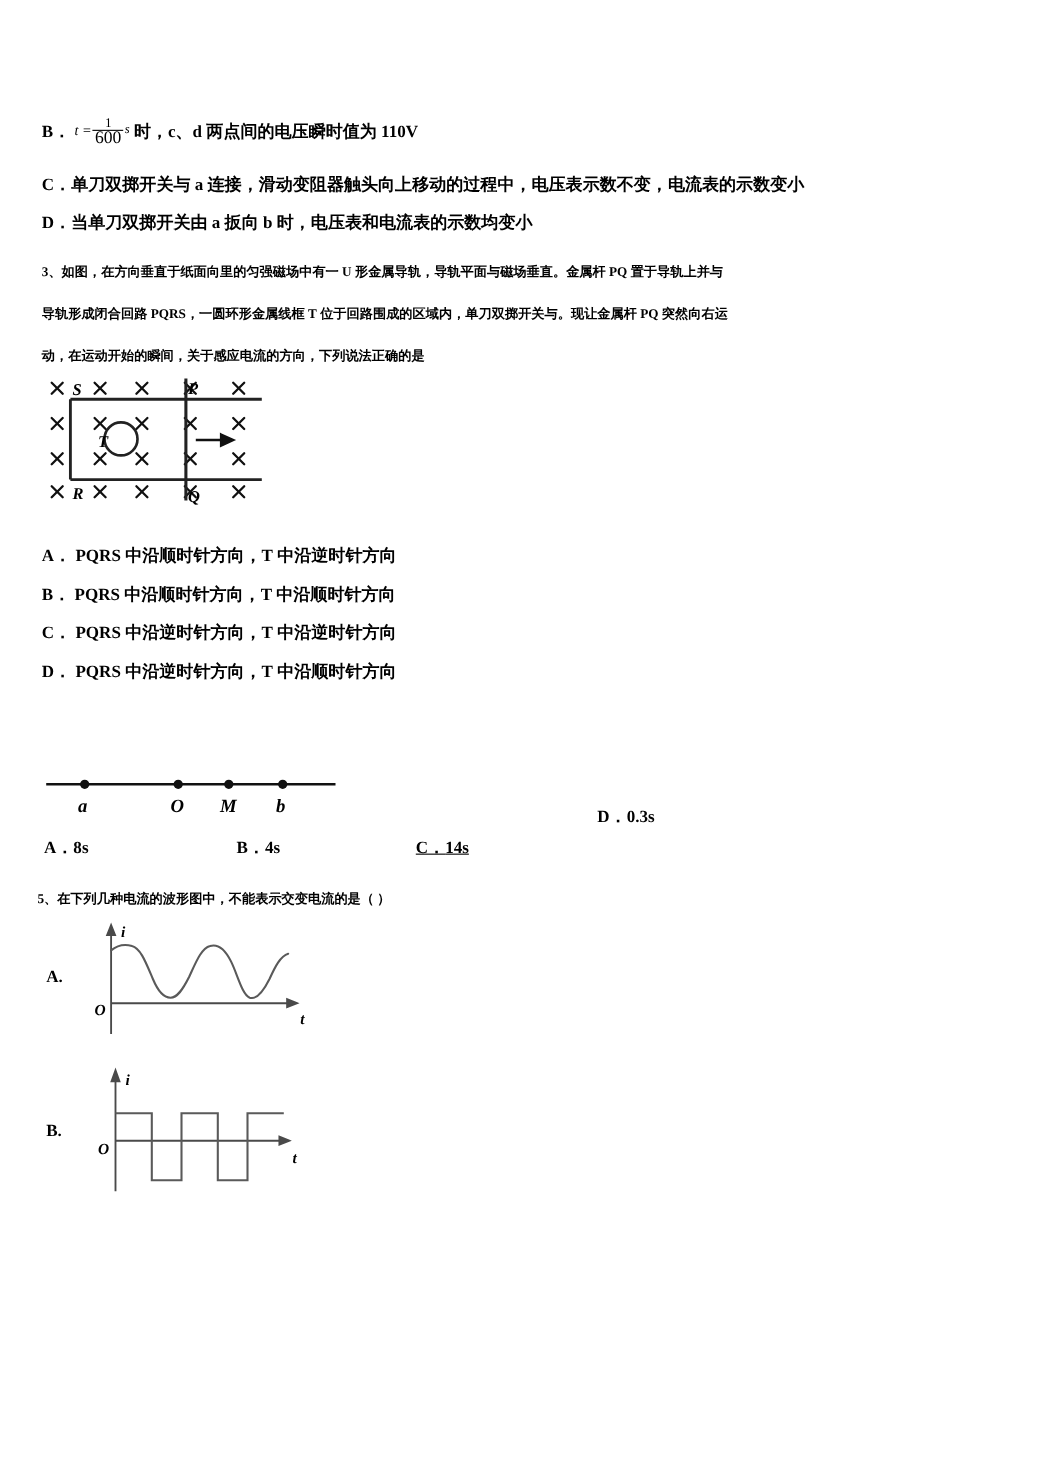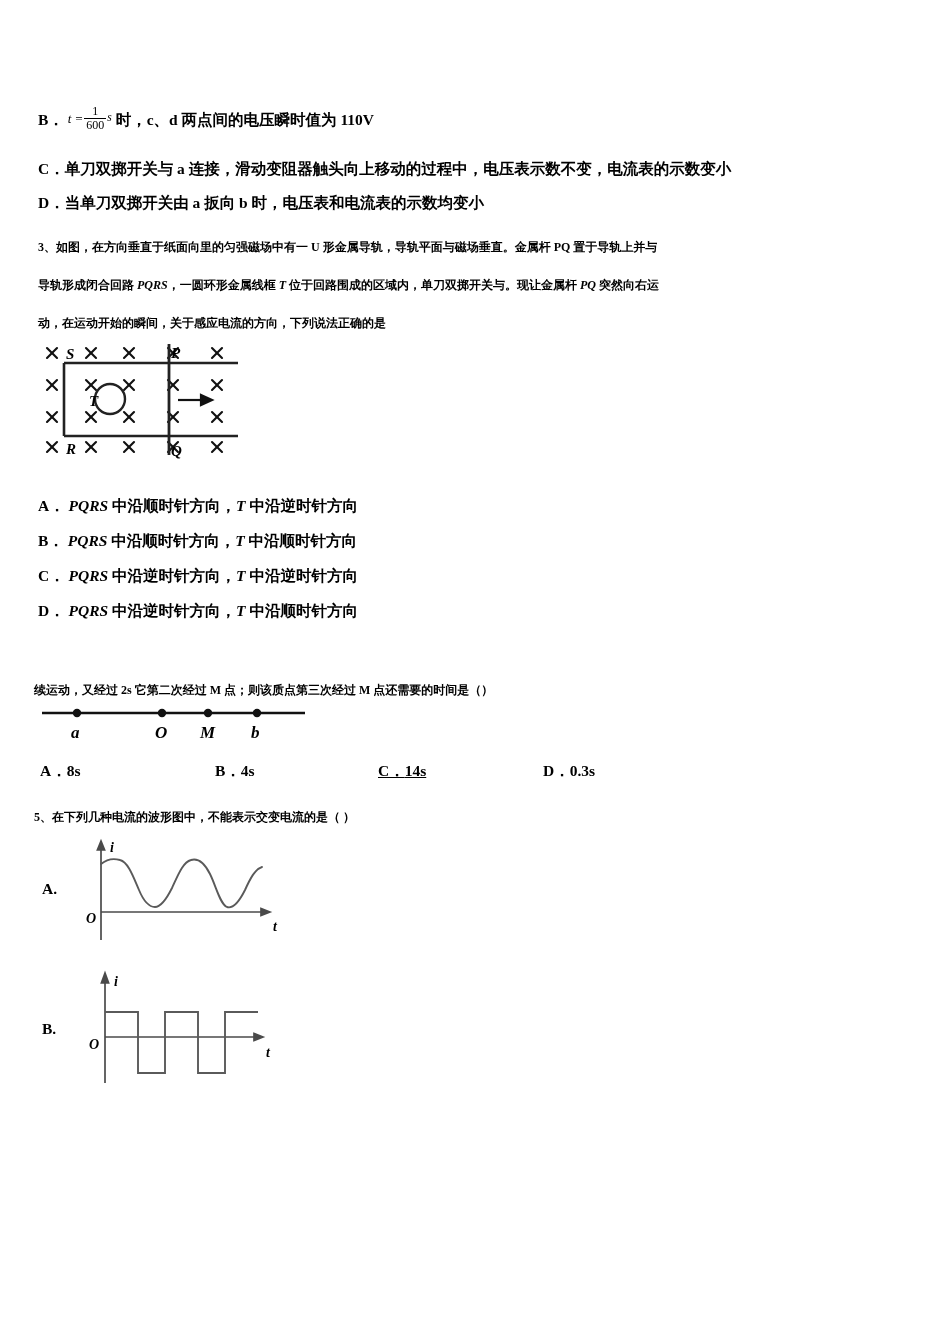--- a/index.html
+++ b/index.html
@@ -34,21 +34,20 @@
     font-family: "Liberation Serif", serif;
   }
   .qtext {
     position: absolute;
     font-size: 12px;
     line-height: 38px;
     font-weight: bold;
     letter-spacing: 0px;
   }
   .italq {
-    font-style: italic;
     font-weight: bold;
     font-family: "Liberation Serif", serif;
   }
 
   
   .frac-wrap {
     display: inline-block;
     vertical-align: middle;
     font-style: italic;
     font-weight: normal;
@@ -67,21 +66,21 @@
   .frac .num {
     display: block;
     font-size: 12px;
     line-height: 11px;
     border-bottom: 1px solid #000;
     padding: 0 2px 1px 2px;
     font-style: normal;
   }
   .frac .den {
     display: block;
-    font-size: 12px;
+    font-size: 16px;
     line-height: 13px;
     padding: 0 2px;
     font-style: normal;
   }
   .unit-s {
     font-style: italic;
     font-size: 11.5px;
     vertical-align: 2px;
   }
 
@@ -278,21 +277,20 @@
   <div class="opt" style="left:38px; top:566px;">
     <span class="lbl">C．</span>
     <span class="italq">PQRS</span><span> 中沿逆时针方向，</span><span class="italq">T</span><span> 中沿逆时针方向</span>
   </div>
 
   <div class="opt" style="left:38px; top:601px;">
     <span class="lbl">D．</span>
     <span class="italq">PQRS</span><span> 中沿逆时针方向，</span><span class="italq">T</span><span> 中沿顺时针方向</span>
   </div>
 
-  <div class="qtext" style="left:34px; top:671px;">续运动，又经过 2s 它第二次经过 M 点；则该质点第三次经过 M 点还需要的时间是（）</div>
 
   <div id="fig-numline">
     <svg width="270" height="46" viewBox="0 0 270 46" xmlns="http://www.w3.org/2000/svg">
       <line x1="2" y1="11" x2="265" y2="11" stroke="#111" stroke-width="2.4"></line>
       <circle cx="37" cy="11" r="4.2" fill="#111"></circle>
       <circle cx="122" cy="11" r="4.2" fill="#111"></circle>
       <circle cx="168" cy="11" r="4.2" fill="#111"></circle>
       <circle cx="217" cy="11" r="4.2" fill="#111"></circle>
       <text x="31" y="36" font-size="17" fill="#000">a</text>
       <text x="115" y="36" font-size="17" fill="#000">O</text>
@@ -303,21 +301,21 @@
 
   <div class="opt" style="left:40px; top:761px;">
     <span class="lbl">A．</span><span>8s</span>
   </div>
   <div class="opt" style="left:215px; top:761px;">
     <span class="lbl">B．</span><span>4s</span>
   </div>
   <div class="opt" style="left:378px; top:761px;text-decoration:underline;">
     <span class="lbl">C．</span><span>14s</span>
   </div>
-  <div class="opt" style="left:543px; top:761px;text-align:center;">
+  <div class="opt" style="left:543px; top:733px;text-align:center;">
     <span class="lbl">D．</span><span>0.3s</span>
   </div>
 
   <div class="qtext" style="left:34px; top:798px;">5、在下列几种电流的波形图中，不能表示交变电流的是（      ）</div>
 
   <div class="wave-label" style="left:42px; top:880px;">A.</div>
   <div class="wavefig" style="left:80px; top:838px;">
     <svg width="220" height="105" viewBox="0 0 220 105" xmlns="http://www.w3.org/2000/svg">
 
       <g stroke="#4a4a4a" stroke-width="1.7" fill="#4a4a4a">

